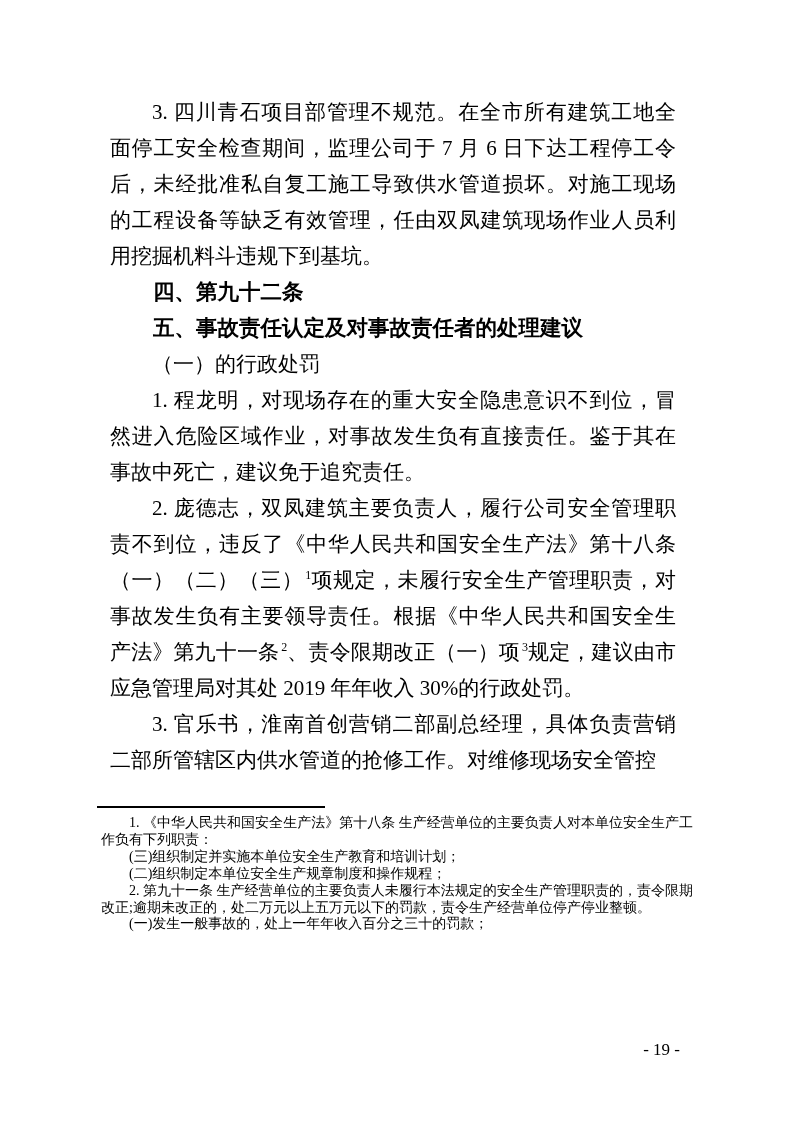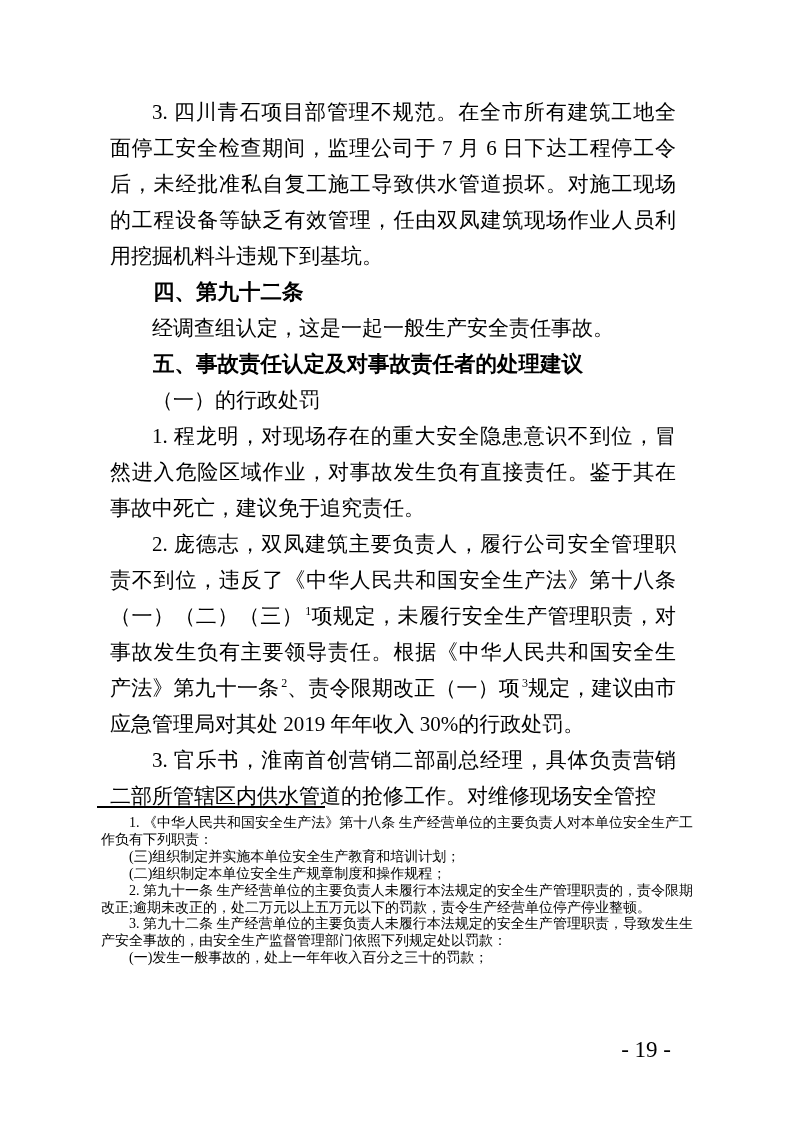--- a/index.html
+++ b/index.html
@@ -64,54 +64,52 @@
     line-height: 16.9px;
     text-align: justify;
   }
   .footnotes p {
     margin: 0;
     text-indent: 2em;
   }
   .page-number {
     position: absolute;
     top: 1040px;
-    right: 122px;
-    font-size: 23px;
+    right: 113px;
+    font-size: 17px;
     line-height: 20px;
   }
 </style>
 </head>
 <body>
 
 <div class="page">
 
   <div class="doc-body">
     <p>3. 四川青石项目部管理不规范。在全市所有建筑工地全面停工安全检查期间，监理公司于 7 月 6 日下达工程停工令后，未经批准私自复工施工导致供水管道损坏。对施工现场的工程设备等缺乏有效管理，任由双凤建筑现场作业人员利用挖掘机料斗违规下到基坑。</p>
 
     <p class="heading">四、第九十二条</p>
 
-    <p>经调查组认定，这是一起一般生产安全责任事故。</p>
 
     <p class="heading">五、事故责任认定及对事故责任者的处理建议</p>
 
     <p class="subheading">（一）的行政处罚</p>
 
     <p>1. 程龙明，对现场存在的重大安全隐患意识不到位，冒然进入危险区域作业，对事故发生负有直接责任。鉴于其在事故中死亡，建议免于追究责任。</p>
 
     <p><span>2. 庞德志，双凤建筑主要负责人，履行公司安全管理职责不到位，违反了《中华人民共和国安全生产法》第十八条（一）（二）（三）</span><sup class="fn-ref">1</sup><span>项规定，未履行安全生产管理职责，对事故发生负有主要领导责任。根据《中华人民共和国安全生产法》第九十一条</span><sup class="fn-ref">2</sup><span>、责令限期改正（一）项</span><sup class="fn-ref">3</sup><span>规定，建议由市应急管理局对其处 2019 年年收入 30%的行政处罚。</span></p>
 
     <p>3. 官乐书，淮南首创营销二部副总经理，具体负责营销二部所管辖区内供水管道的抢修工作。对维修现场安全管控</p>
   </div>
 
   <div class="footnote-sep"></div>
 
   <div class="footnotes">
     <p>1. 《中华人民共和国安全生产法》第十八条 生产经营单位的主要负责人对本单位安全生产工作负有下列职责：</p>
     <p>(三)组织制定并实施本单位安全生产教育和培训计划；</p>
     <p>(二)组织制定本单位安全生产规章制度和操作规程；</p>
     <p>2. 第九十一条 生产经营单位的主要负责人未履行本法规定的安全生产管理职责的，责令限期改正;逾期未改正的，处二万元以上五万元以下的罚款，责令生产经营单位停产停业整顿。</p>
-    <p>3. 第九十二条 生产经营单位的主要负责人未履行本法规定的安全生产管理职责，导致发生生产安全事故的，由安全生产监督管理部门依照下列规定处以罚款：</p>
     <p>(一)发生一般事故的，处上一年年收入百分之三十的罚款；</p>
   </div>
 
   <div class="page-number">- 19 -</div>
 
 </div>
 
 </body></html>

